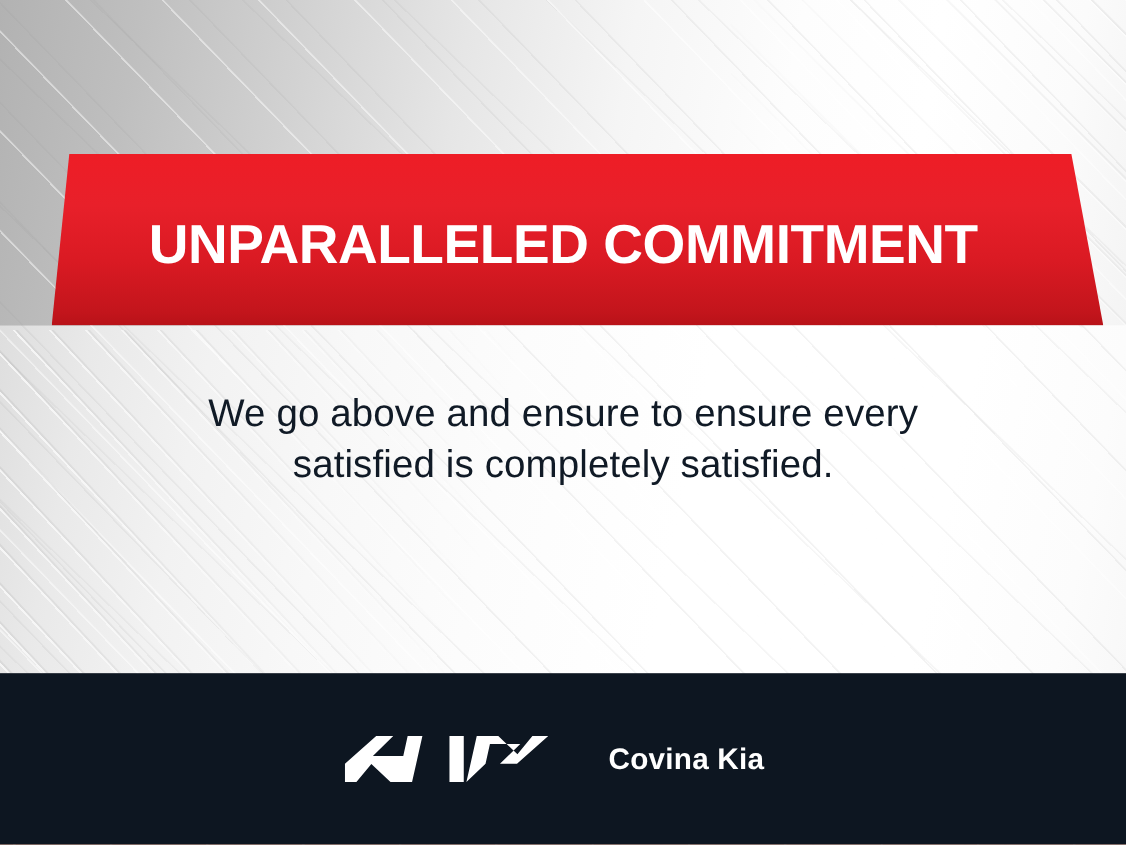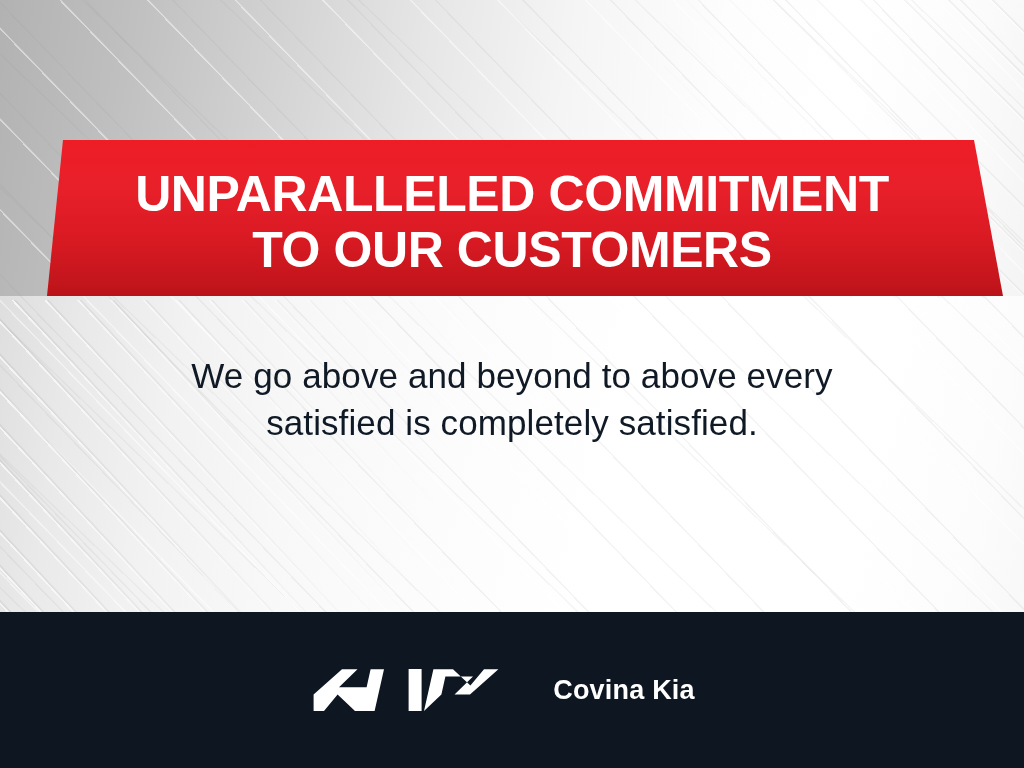--- a/index.html
+++ b/index.html
@@ -217,25 +217,24 @@
   <div class="bg-upper-shade"></div>
   <div class="bg-lower-shade"></div>
   <div class="bg-streaks"></div>
   <div class="bg-streaks-left"></div>
   <div class="bg-streaks-topright"></div>
 
   <div class="banner"></div>
 
   <div class="banner-text">
     <span class="banner-line">UNPARALLELED COMMITMENT</span>
-    <span class="banner-line">TO OUR CUSTOMERS</span>
   </div>
 
   <div class="subtitle">
-    <span class="subtitle-line">We go above and beyond to above every</span>
+    <span class="subtitle-line">We go above and ensure to ensure every</span>
     <span class="subtitle-line">satisfied is completely satisfied.</span>
   </div>
 
   <div class="footer">
     <div class="footer-inner">
       <span>
         <svg class="kia-logo" viewBox="0 0 186 46" xmlns="http://www.w3.org/2000/svg" aria-hidden="true">
           <path fill="#ffffff" d="M95.6 2.0 L108.6 2.0 L108.6 44.0 L95.6 44.0 Z"></path>
           <path fill="#ffffff" d="M0.6 27.4 L29.0 2.2 L44.5 2.2 L26.0 20.2 L53.6 20.2 L57.6 2.2 L71.0 2.2 L61.6 44.0 L42.0 44.0 L24.6 27.6 L11.0 44.0 L0.6 44.0 Z"></path>
           <path fill="#ffffff" d="M111.0 44.0 L120.4 2.2 L140.0 2.2 L157.4 18.6 L171.0 2.2 L185.4 2.2 L157.0 27.4 L141.5 27.4 L160.0 9.4 L132.4 9.4 L128.4 27.4 Z"></path>

